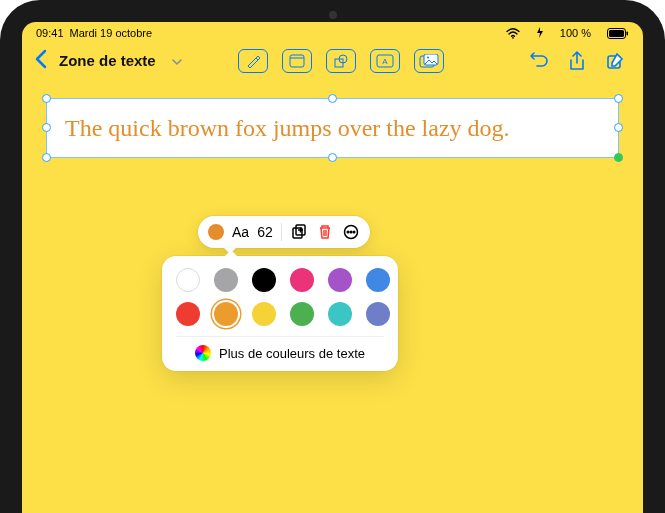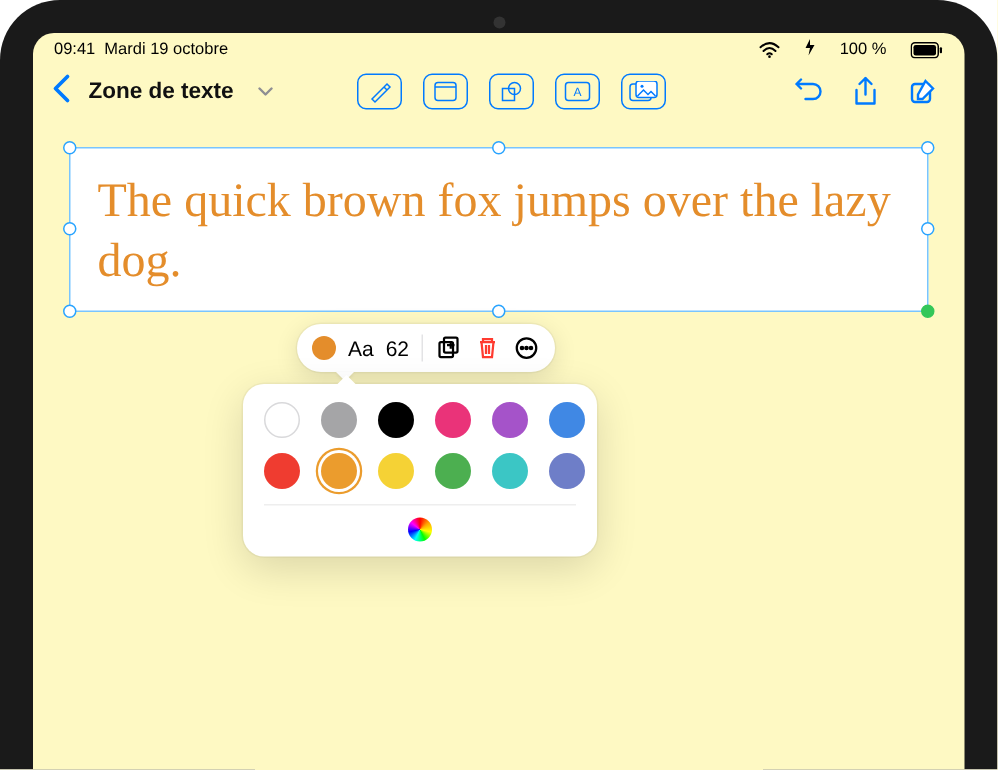--- a/index.html
+++ b/index.html
@@ -9,21 +9,21 @@
   .device {
     position: relative;
     width: 665px; height: 513px;
     background: #1a1a1a;
     border-radius: 40px 40px 0 0;
     padding: 22px 22px 0 22px;
   }
   .screen {
     position: relative;
     width: 100%; height: 100%;
-    background: #fef9c3;
+    background: #fde047;
     border-radius: 14px 14px 0 0;
     overflow: hidden;
   }
   .camera {
     position: absolute;
     top: 11px; left: 50%; transform: translateX(-50%);
     width: 8px; height: 8px; border-radius: 50%;
     background: #333;
   }
 
@@ -64,21 +64,21 @@
     padding: 18px 24px;
   }
   .textbox {
     position: relative;
     border: 1px solid #79c5ff;
     padding: 14px 18px;
     background: #fff;
   }
   .textbox-text {
     font-family: Georgia, "Times New Roman", serif;
-    font-size: 32px;
+    font-size: 24px;
     line-height: 1.25;
     color: #e48d2b;
   }
   .sel-handle {
     position: absolute; width: 9px; height: 9px; border-radius: 50%;
     background: #fff; border: 1.5px solid #2aa4ff;
   }
   .sel-handle.green { border-color: #34c759; background:#34c759; }
   .h-tl { top:-5px; left:-5px; } .h-tm { top:-5px; left:50%; margin-left:-5px; }
   .h-tr { top:-5px; right:-5px; } .h-ml { top:50%; left:-5px; margin-top:-5px; }
@@ -294,19 +294,20 @@
             <span class="swatch" style="background: rgb(64, 136, 228); color: rgb(64, 136, 228);"></span>
             <span class="swatch" style="background: rgb(239, 60, 48); color: rgb(239, 60, 48);"></span>
             <span class="swatch selected" style="background: rgb(235, 156, 45); color: rgb(235, 156, 45);"></span>
             <span class="swatch" style="background: rgb(245, 210, 53); color: rgb(245, 210, 53);"></span>
             <span class="swatch" style="background: rgb(76, 175, 80); color: rgb(76, 175, 80);"></span>
             <span class="swatch" style="background: rgb(59, 198, 197); color: rgb(59, 198, 197);"></span>
             <span class="swatch" style="background: rgb(110, 126, 200); color: rgb(110, 126, 200);"></span>
           </div>
         <div class="more-colors">
           <span class="rainbow"></span>
+          <span>Plus de couleurs de texte</span>
         </div>
       </div>
 
     </div>
 
   </div>
 </div>
 
 </body></html>

